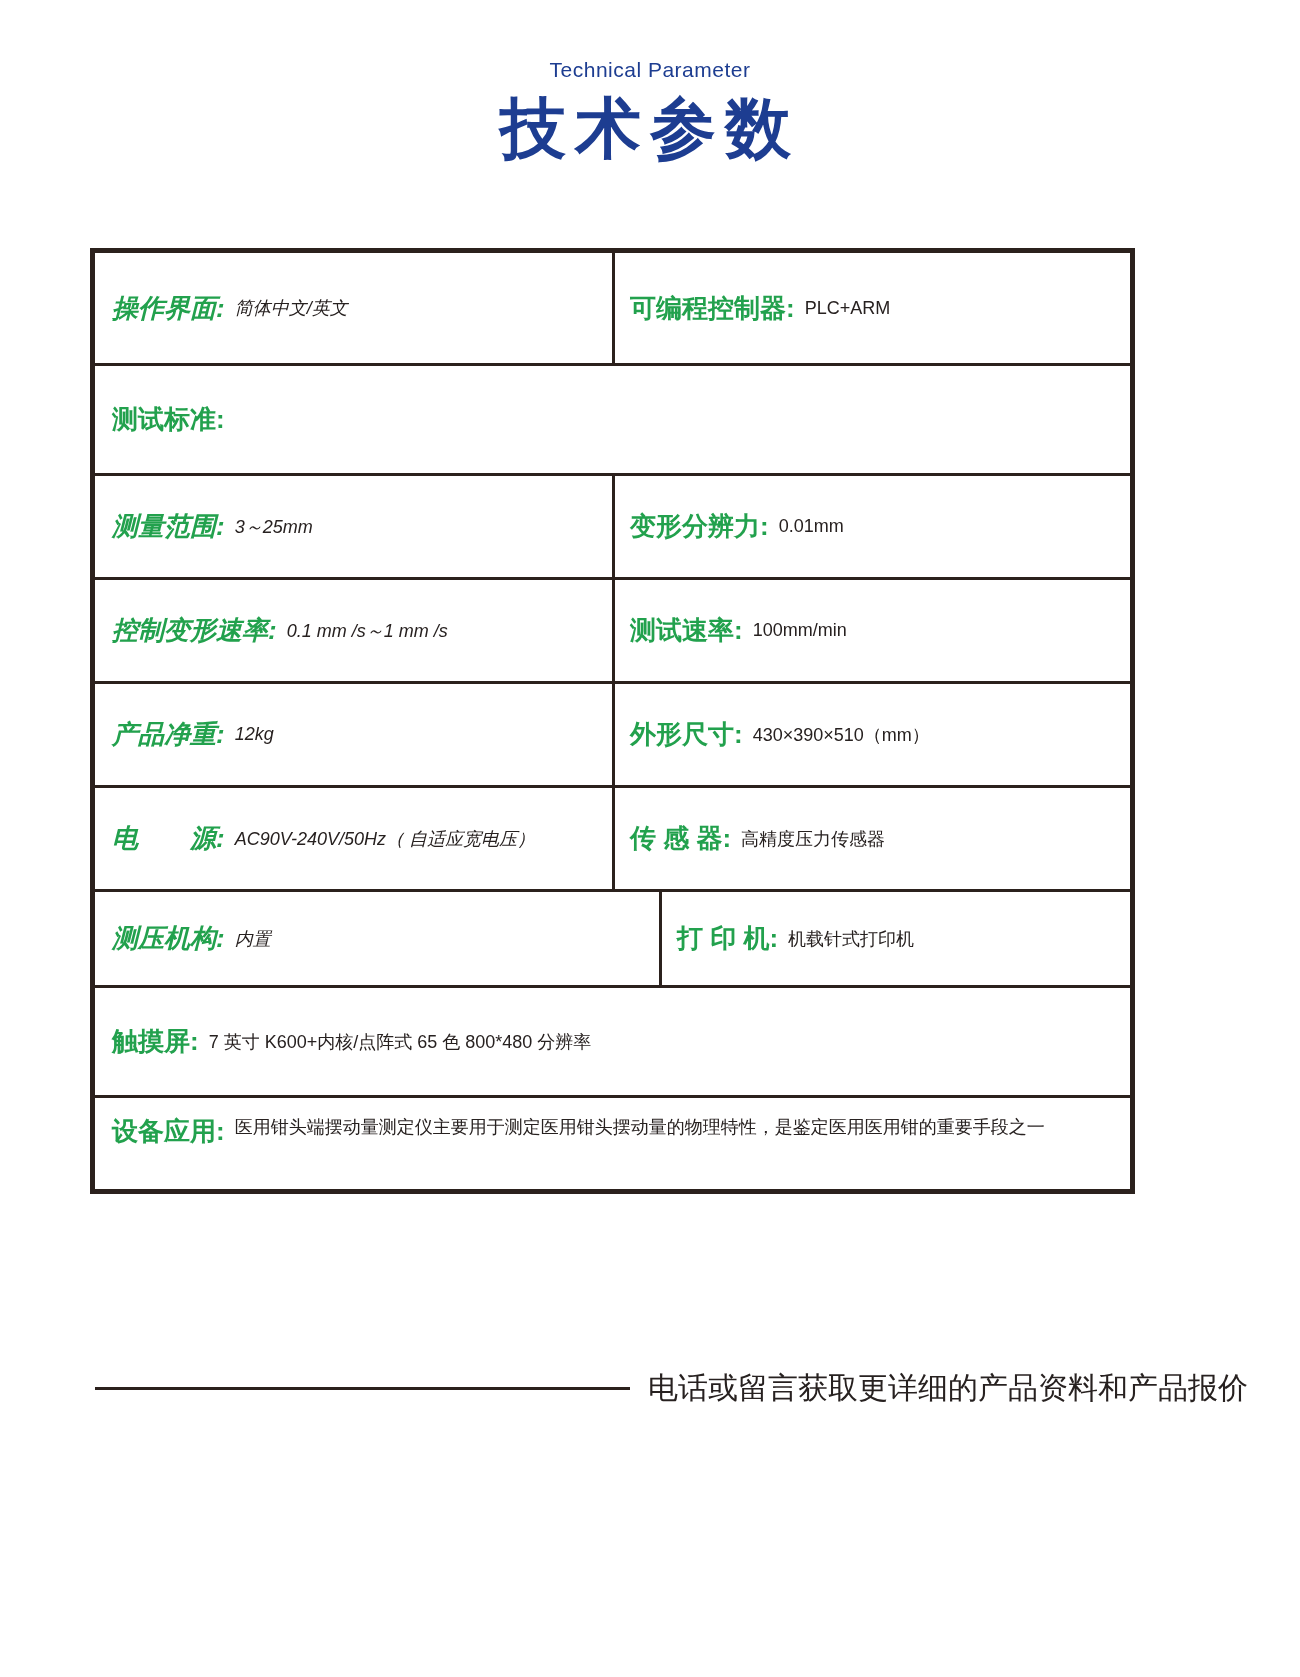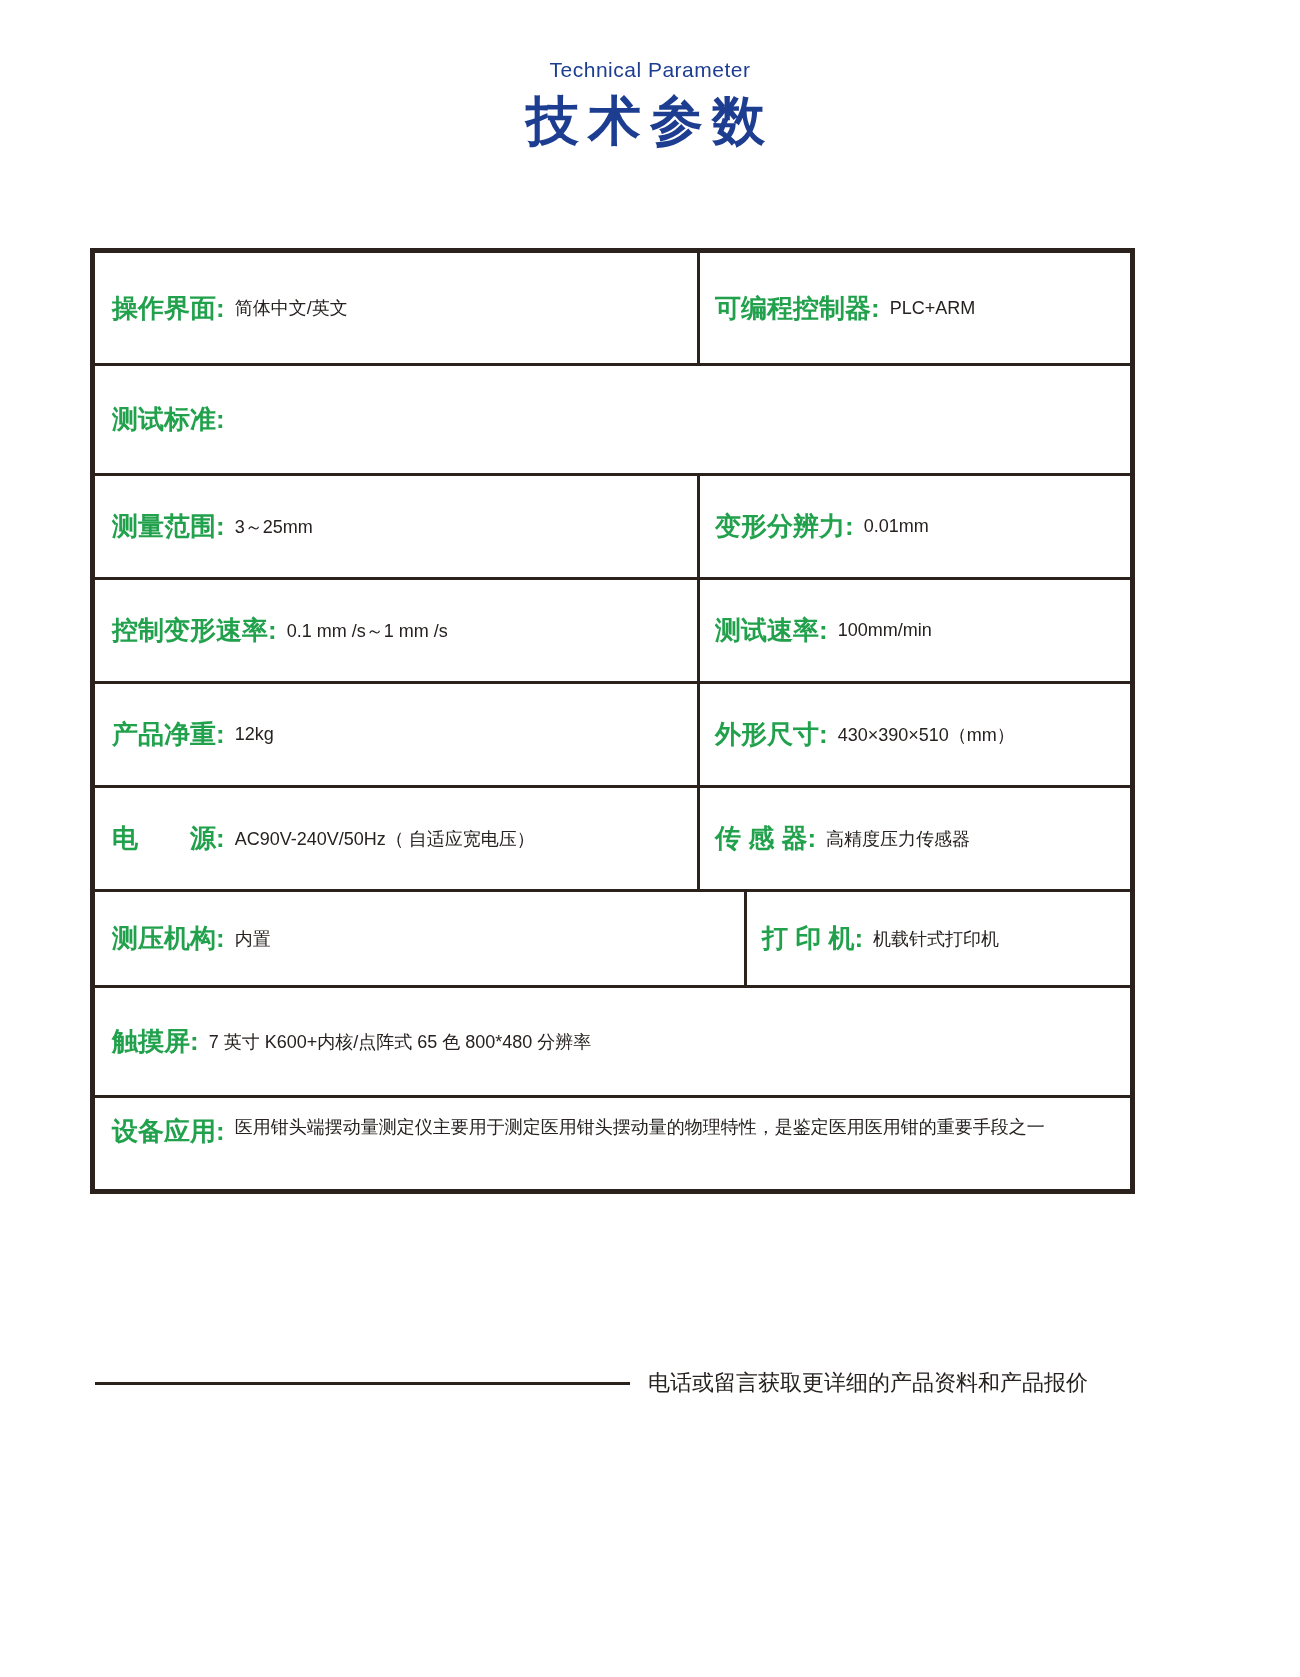--- a/index.html
+++ b/index.html
@@ -22,21 +22,21 @@
     padding-top:58px;
   }
   .subtitle{
     color:var(--blue);
     font-size:21px;
     font-weight:400;
     letter-spacing:0.5px;
   }
   .title{
     color:var(--blue);
-    font-size:53px;
+    font-size:66px;
     font-weight:700;
     letter-spacing:9px;
     margin-top:10px;
     line-height:1.1;
   }
   .spec-table{
     position:absolute;
     left:90px;top:248px;
     width:1045px;
     border:5px solid var(--border);
@@ -49,21 +49,21 @@
   }
   .row:first-child{border-top:none;}
   .row.tall{min-height:110px;}
   .row.short{min-height:96px;gap:47px;}
   .row.last{min-height:94px;}
   .cell{
     display:flex;
     align-items:center;
     padding:6px 12px 6px 17px;
   }
-  .cell.left{width:602px;flex-shrink:0;}
+  .cell.left{width:517px;flex-shrink:0;font-style:italic;}
   .cell.right{
     flex:1;
     border-left:3px solid var(--border);
     padding-left:15px;
   }
   .cell.full{width:100%;}
   .label{
     color:var(--green);
     font-weight:700;
     font-size:26px;
@@ -90,21 +90,21 @@
     align-items:center;
   }
   .footer-line{
     width:535px;
     height:3px;
     background:var(--border);
     flex-shrink:0;
     margin-right:18px;
   }
   .footer-text{
-    font-size:22px;
+    font-size:30px;
     font-weight:500;
     color:var(--text);
     white-space:nowrap;
   }
 </style>
 </head>
 <body>
 
 <div class="header">
   <div class="subtitle">Technical Parameter</div>

